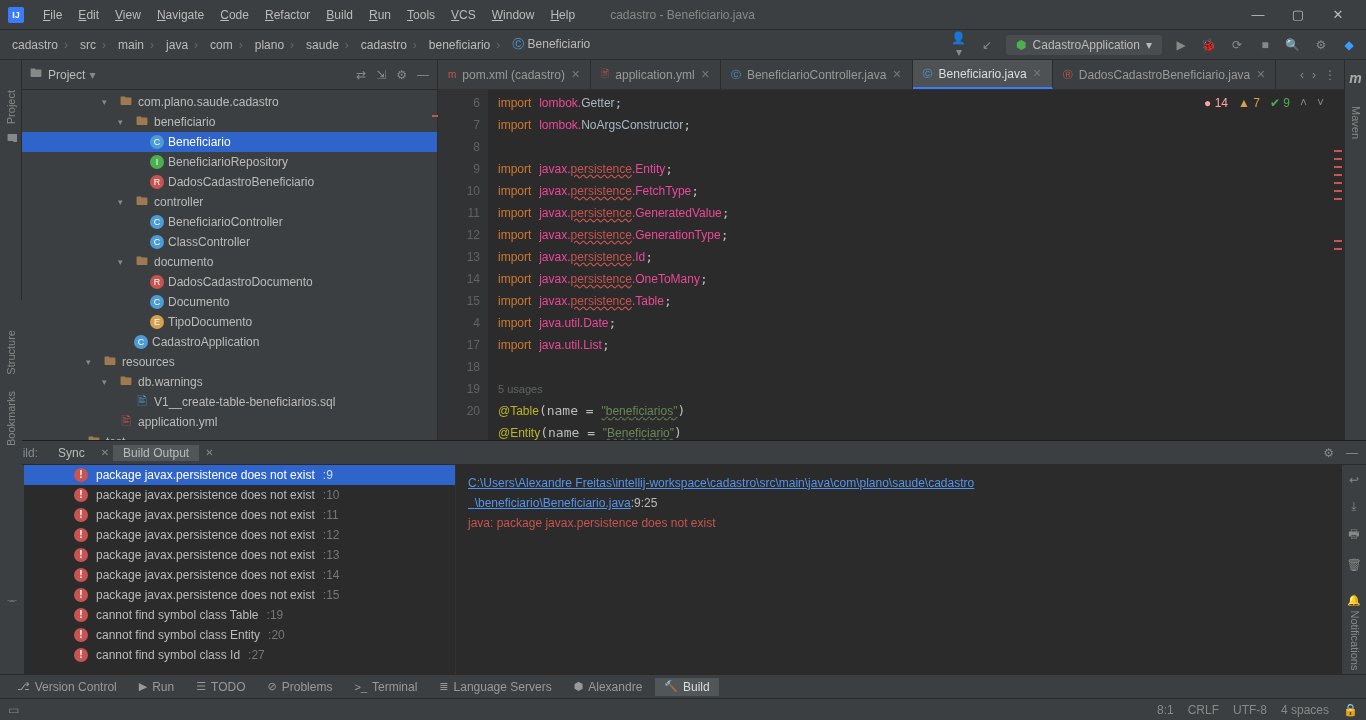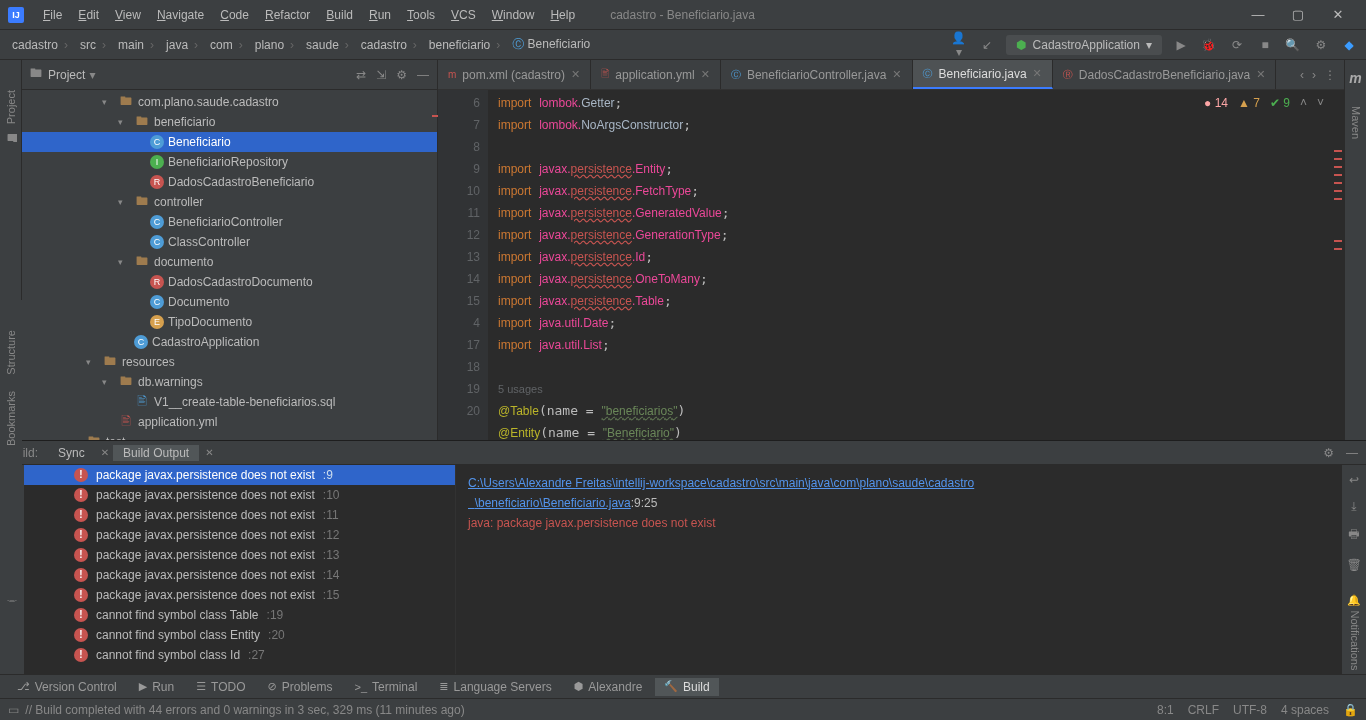--- a/index.html
+++ b/index.html
@@ -487,21 +487,20 @@
       <span>Alexandre</span>
     </div>
     <div class="bt act">
       <span class="ic">🔨</span>
       <span>Build</span>
     </div>
   </div>
 
 <div class="statusbar">
   <span>▭</span>
-  <span class="msg">// Build completed with 44 errors and 0 warnings in 3 sec, 329 ms (11 minutes ago)</span>
   <div class="r">
     <span>8:1</span>
     <span>CRLF</span>
     <span>UTF-8</span>
     <span>4 spaces</span>
     <span>🔒</span>
   </div>
 </div>
 
 <div class="leftbar" style="position:absolute;left:0;top:300px;height:300px;border:none">

